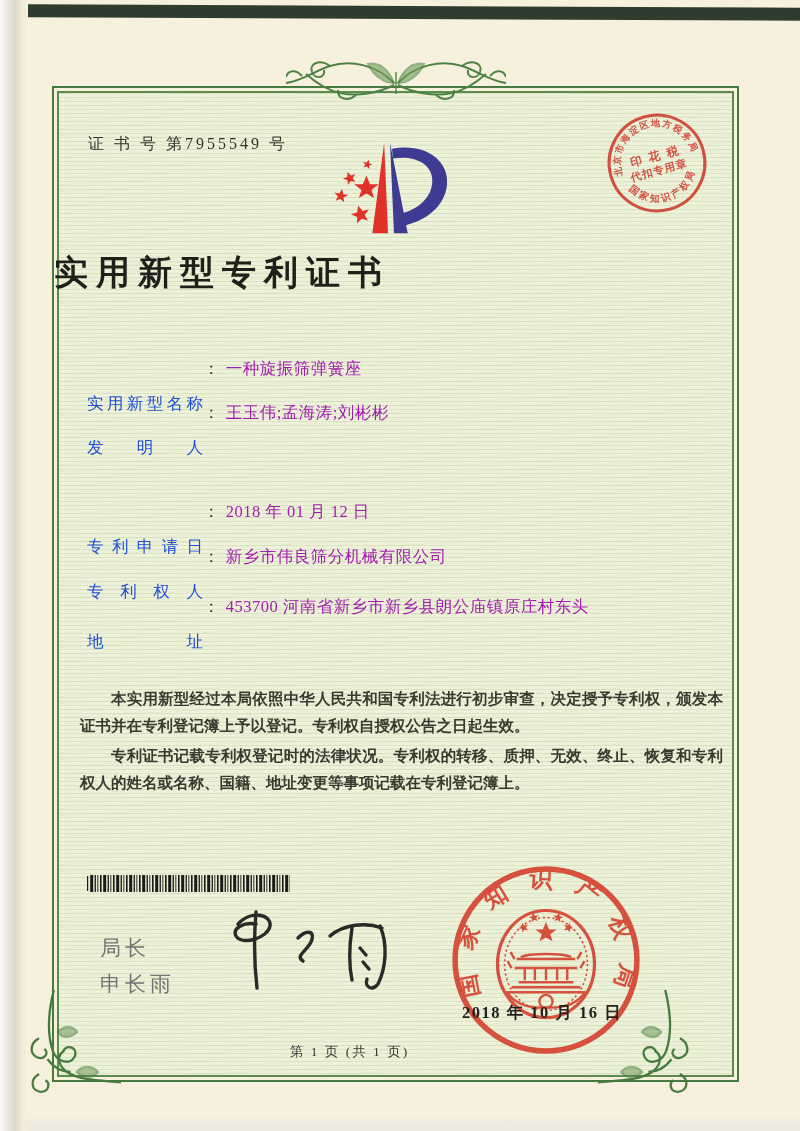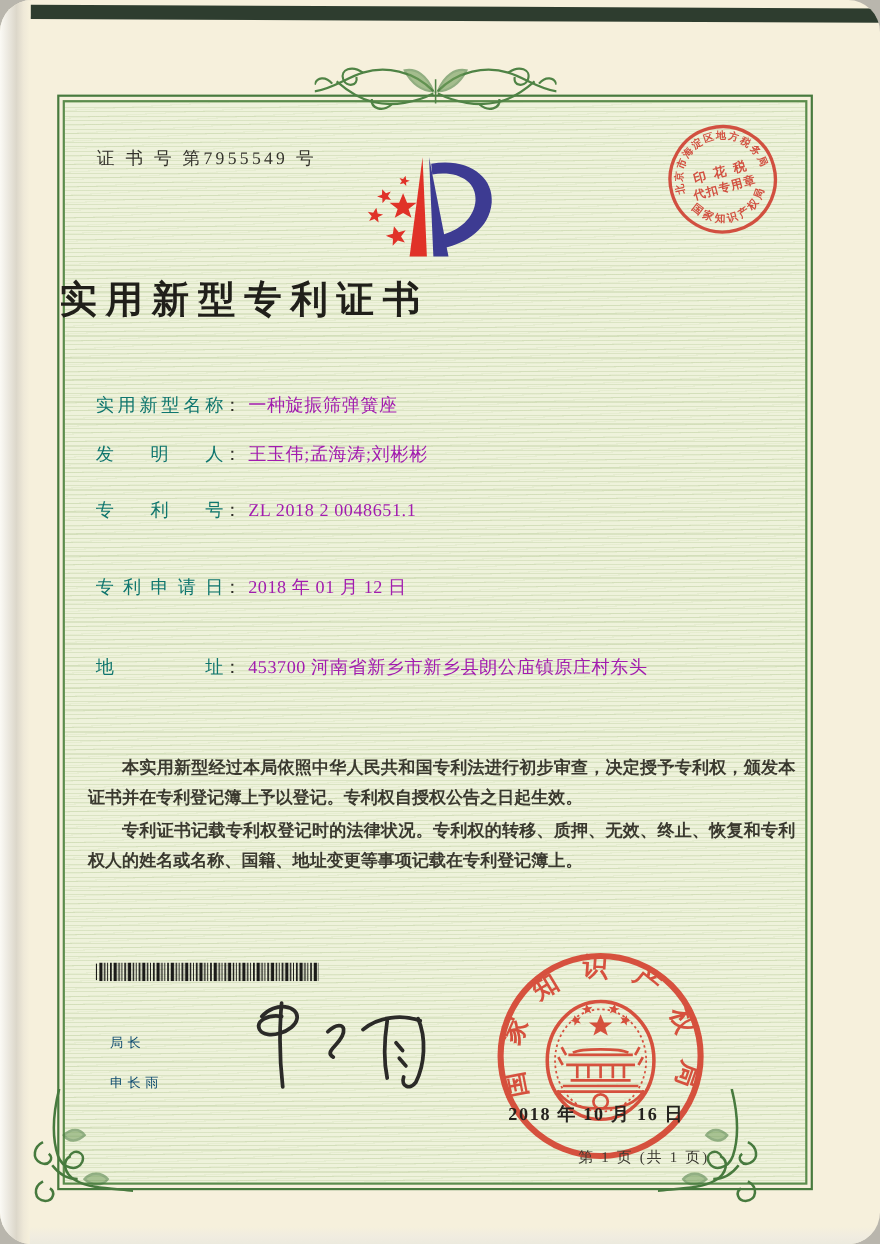--- a/index.html
+++ b/index.html
@@ -3,57 +3,57 @@
 <meta charset="utf-8">
 <style>
   html,body{margin:0;padding:0;}
   body{
     width:800px;height:1131px;overflow:hidden;
     font-family:"Liberation Serif","DejaVu Serif",serif;
     background:#b9b6ad;
   }
   .photo{
     position:relative;width:800px;height:1131px;
-    background:#f6f0dc;overflow:hidden;border-radius:29px;
+    background:#f6f0dc;overflow:hidden;
   }
   .abs{position:absolute;}
   
   .top-band{left:28px;right:0;top:6px;height:13px;background:#2e3d2f;transform:rotate(.25deg);}
   .left-edge{left:0;top:0;bottom:0;width:27px;
     background:linear-gradient(90deg,#fbfaf5 0%,#dcd7ca 55%,#efe9d8 80%,#f6f0dc 100%);}
   .bottom-edge{left:27px;right:0;bottom:0;height:16px;
     background:linear-gradient(180deg,rgba(246,240,220,0) 0%,#f0ece0 60%,#eceade 100%);}
   
   .frame{left:52px;top:86px;width:683px;height:992px;border:2px solid #477a3e;}
   .frame-inner{position:absolute;inset:3px;border:2px solid #5b8c4c;
     background-color:#eef2db;
     background-image:
       repeating-linear-gradient(180deg,rgba(137,168,94,.20) 0px,rgba(137,168,94,.20) 1px,transparent 1px,transparent 4px),
       repeating-linear-gradient(177deg,rgba(160,190,120,.10) 0px,rgba(160,190,120,.10) 1px,transparent 1px,transparent 7px);}
   .text{color:#2c2b24;}
   .certno{left:34px;top:46px;font-size:16px;letter-spacing:3px;color:#33322b;}
   .title{left:0;right:0;top:162px;font-size:34px;font-weight:600;
     letter-spacing:8px;color:#201f1a;}
   .field{left:33px;right:20px;font-size:16.5px;line-height:23px;white-space:nowrap;}
-  .flabel{display:inline-block;width:116px;text-align:justify;text-align-last:justify;vertical-align:top;color:#0f766e;}
+  .flabel{display:inline-block;width:116px;text-align:justify;text-align-last:justify;vertical-align:top;color:#1d4ed8;margin-top:35px;}
   .fcolon{margin:0 2px 0 0;color:#2e2d26;}
   .fvalue{color:#a21caf;letter-spacing:.5px;}
   .grant-right{position:absolute;left:398px;top:0;}
   .grant-right .flabel{width:92px;}
   .paras{left:26px;width:643px;top:598px;font-size:15.5px;line-height:26.5px;
     color:#3a392f;text-align:justify;}
   .paras p{margin:0;text-indent:2em;font-weight:bold;}
   .paras p.p3{margin-top:4px;}
   .barcode{left:33px;top:787px;}
-  .signer{left:46px;top:842px;font-size:12px;line-height:36px;color:#0c4a6e;letter-spacing:4px;}
+  .signer{left:46px;top:842px;font-size:21px;line-height:36px;color:#737373;letter-spacing:4px;}
   .signature{left:140px;top:812px;}
   .sealbig{left:394px;top:774px;}
   .issue-date{left:408px;top:914px;width:180px;font-size:16.5px;font-weight:600;
     letter-spacing:1.5px;color:#24221e;}
-  .pagefoot{left:0;right:0;top:955px;text-align:right;padding-right:92px;
+  .pagefoot{left:0;right:0;top:955px;text-align:center;padding-right:92px;
     font-size:13.5px;letter-spacing:2px;color:#3b3a31;}
   .stamp{left:548px;top:20px;}
   .logo{left:268px;top:47px;}
   .orn-top{left:286px;top:52px;}
   .orn-bl{left:16px;top:990px;}
   .orn-br{left:598px;top:990px;transform:scaleX(-1);}
   svg{display:block;}
 </style>
 </head>
 <body>
@@ -102,27 +102,27 @@
     <div class="abs title">实用新型专利证书</div>
 
     <div class="abs field" style="top:269px">
       <span class="flabel">实用新型名称</span><span class="fcolon">：</span>
       <span class="fvalue">一种旋振筛弹簧座</span>
     </div>
     <div class="abs field" style="top:313px">
       <span class="flabel">发明人</span><span class="fcolon">：</span>
       <span class="fvalue">王玉伟;孟海涛;刘彬彬</span>
     </div>
-    <div class="abs field" style="top:364px">
-      <span class="flabel">专利号</span><span class="fcolon">：</span>
-      <span class="fvalue">ZL 2018 2 0048651.1</span>
-    </div>
-    <div class="abs field" style="top:434px">
+    <div class="abs field" style="top:412px">
       <span class="flabel">专利申请日</span><span class="fcolon">：</span>
       <span class="fvalue">2018 年 01 月 12 日</span>
+    </div>
+    <div class="abs field" style="top:457px">
+      <span class="flabel">专利权人</span><span class="fcolon">：</span>
+      <span class="fvalue">新乡市伟良筛分机械有限公司</span>
     </div>
     <div class="abs field" style="top:507px">
       <span class="flabel">地址</span><span class="fcolon">：</span>
       <span class="fvalue">453700 河南省新乡市新乡县朗公庙镇原庄村东头</span>
     </div>
 
     <div class="abs paras">
       <p>本实用新型经过本局依照中华人民共和国专利法进行初步审查，决定授予专利权，颁发本证书并在专利登记簿上予以登记。专利权自授权公告之日起生效。</p>
       <p class="p3">专利证书记载专利权登记时的法律状况。专利权的转移、质押、无效、终止、恢复和专利权人的姓名或名称、国籍、地址变更等事项记载在专利登记簿上。</p>
     </div>

